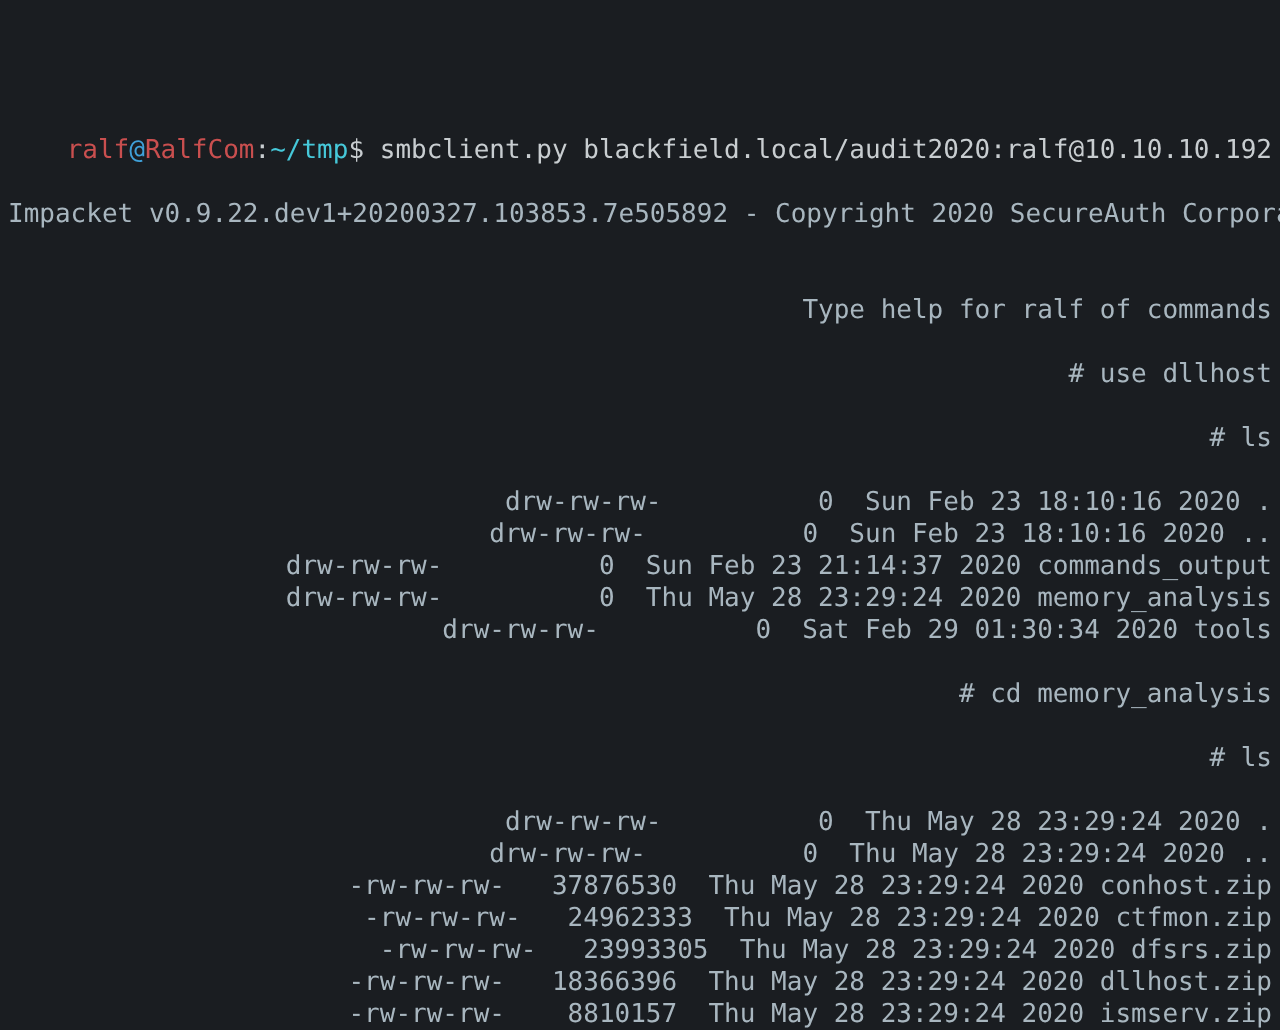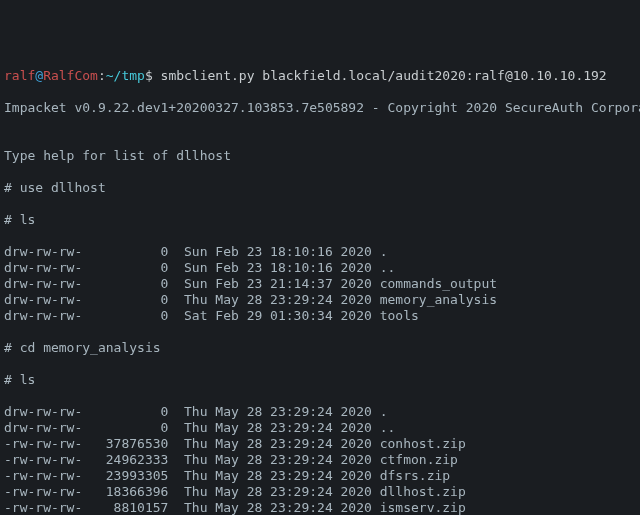--- a/index.html
+++ b/index.html
@@ -1,15 +1,15 @@
 <!DOCTYPE html>
 <html><head>
 <meta charset="utf-8">
 <style>
-  * { margin: 0; padding: 0; box-sizing: border-box; }
+  * { margin: 0; padding: 0; box-sizing: border-box; text-align: right; }
   body {
     background: #1a1d21;
     color: #a8b6bf;
     font-family: "DejaVu Sans Mono", "Liberation Mono", Consolas, monospace;
     font-size: 13px;
     line-height: 16px;
     padding: 4px 4px 8px 4px;
     width: 640px;
     white-space: pre;
     overflow: hidden;
@@ -25,21 +25,21 @@
   .listing-row  { display: block; }
 </style>
 </head>
 <body>
 
 
 
 <span class="line"><span class="prompt-user">ralf</span><span class="prompt-at">@</span><span class="prompt-host">RalfCom</span><span class="prompt-colon">:</span><span class="prompt-path">~/tmp</span><span class="prompt-dollar">$</span><span class="cmd"> <span>smbclient.py blackfield.local/audit2020:ralf@10.10.10.192</span></span></span>
 <span class="line">Impacket v0.9.22.dev1+20200327.103853.7e505892 - Copyright 2020 SecureAuth Corporation</span>
 <span class="line"></span>
-<span class="line">Type help for list of dllhost</span>
+<span class="line">Type help for ralf of commands</span>
 <span class="line"># use dllhost</span>
 <span class="line"># ls</span>
 <div id="listing1"><span class="listing-row">drw-rw-rw-          0  Sun Feb 23 18:10:16 2020 .</span><span class="listing-row">drw-rw-rw-          0  Sun Feb 23 18:10:16 2020 ..</span><span class="listing-row">drw-rw-rw-          0  Sun Feb 23 21:14:37 2020 commands_output</span><span class="listing-row">drw-rw-rw-          0  Thu May 28 23:29:24 2020 memory_analysis</span><span class="listing-row">drw-rw-rw-          0  Sat Feb 29 01:30:34 2020 tools</span></div>
 <span class="line"># cd memory_analysis</span>
 <span class="line"># ls</span>
 <div id="listing2"><span class="listing-row">drw-rw-rw-          0  Thu May 28 23:29:24 2020 .</span><span class="listing-row">drw-rw-rw-          0  Thu May 28 23:29:24 2020 ..</span><span class="listing-row">-rw-rw-rw-   37876530  Thu May 28 23:29:24 2020 conhost.zip</span><span class="listing-row">-rw-rw-rw-   24962333  Thu May 28 23:29:24 2020 ctfmon.zip</span><span class="listing-row">-rw-rw-rw-   23993305  Thu May 28 23:29:24 2020 dfsrs.zip</span><span class="listing-row">-rw-rw-rw-   18366396  Thu May 28 23:29:24 2020 dllhost.zip</span><span class="listing-row">-rw-rw-rw-    8810157  Thu May 28 23:29:24 2020 ismserv.zip</span></div>
 
 
 
 

